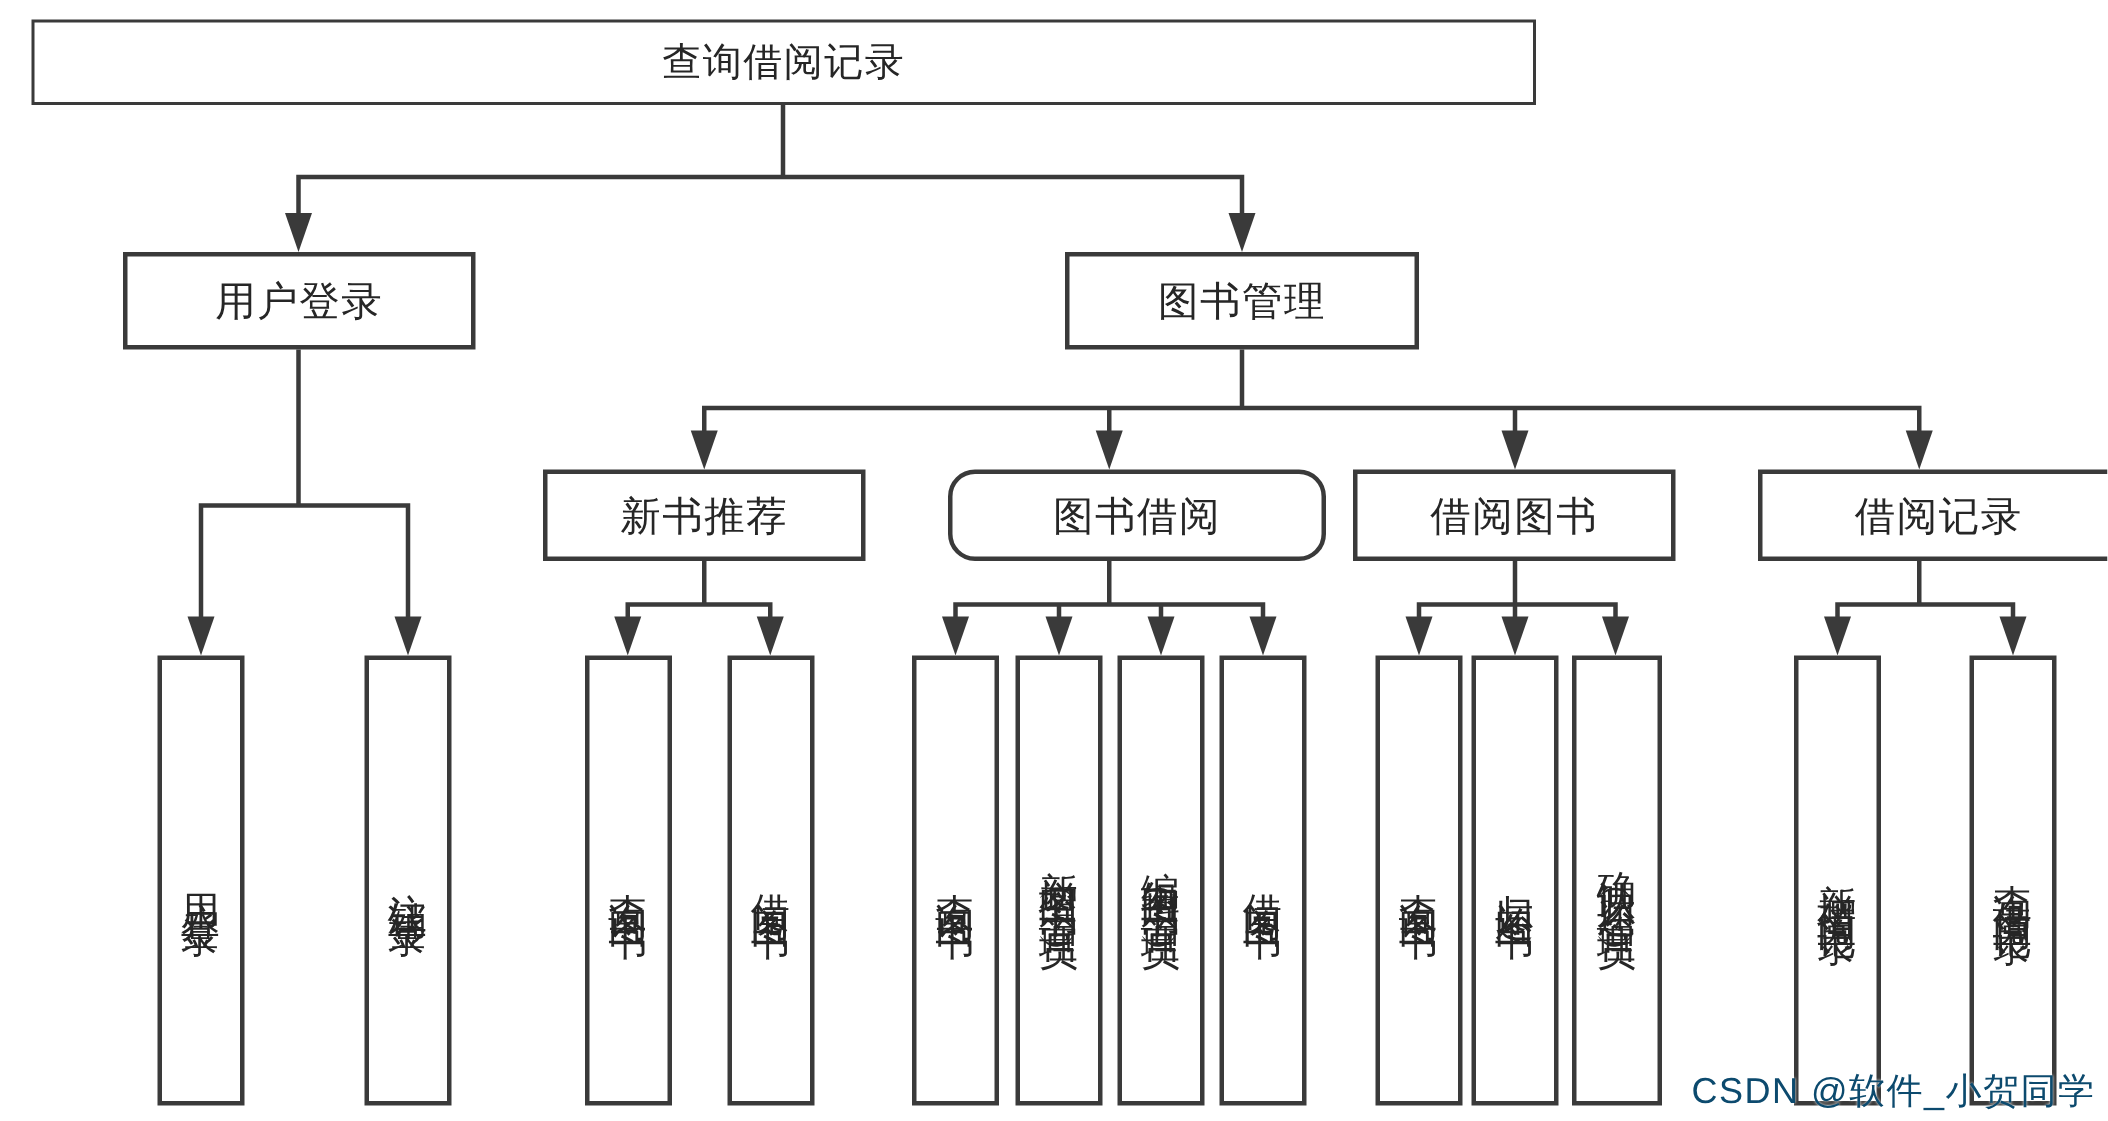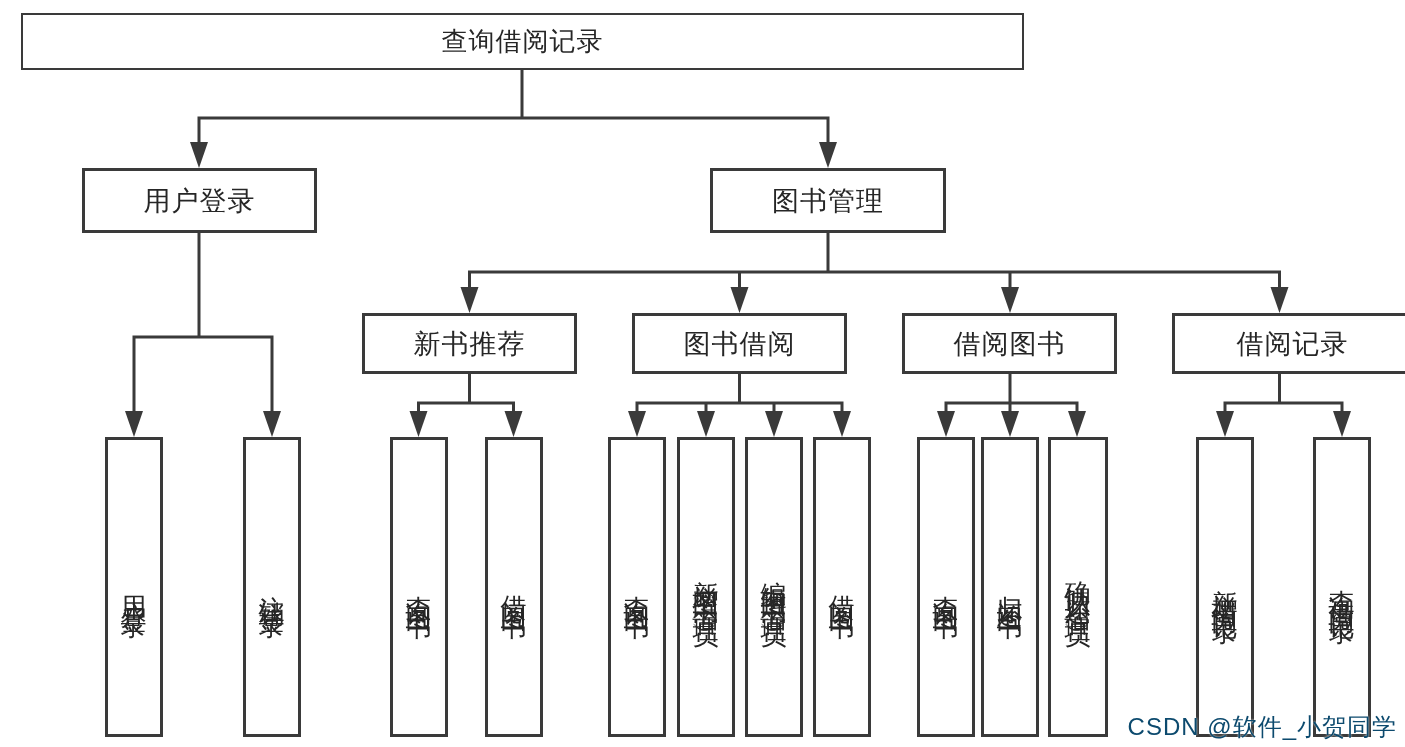--- a/index.html
+++ b/index.html
@@ -27,21 +27,21 @@
     justify-content: center;
     z-index: 2;
     color: #262626;
     font-size: 27px;
     letter-spacing: 1px;
   }
   .b-root  { left: 21px;   top: 13px;  width: 1003px; height: 57px; border-width: 2px; font-size: 26px; }
   .b-login { left: 82px;   top: 168px; width: 235px;  height: 65px; }
   .b-mgmt  { left: 710px;  top: 168px; width: 236px;  height: 65px; font-family: Liberation Mono, monospace; }
   .b-l3a   { left: 362px;  top: 313px; width: 215px;  height: 61px; }
-  .b-l3b   { left: 632px;  top: 313px; width: 215px;  height: 61px; }
+  .b-l3b   { left: 632px;  top: 313px; width: 252px;  height: 61px; border-radius: 18px; }
   .b-l3c   { left: 902px;  top: 313px; width: 215px;  height: 61px; }
   .b-l3d   { left: 1172px; top: 313px; width: 241px;  height: 61px; }
   .leaf {
     position: absolute;
     top: 437px;
     width: 58px;
     height: 300px;
     box-sizing: border-box;
     background: #ffffff;
     border: 3px solid #3a3a3a;

